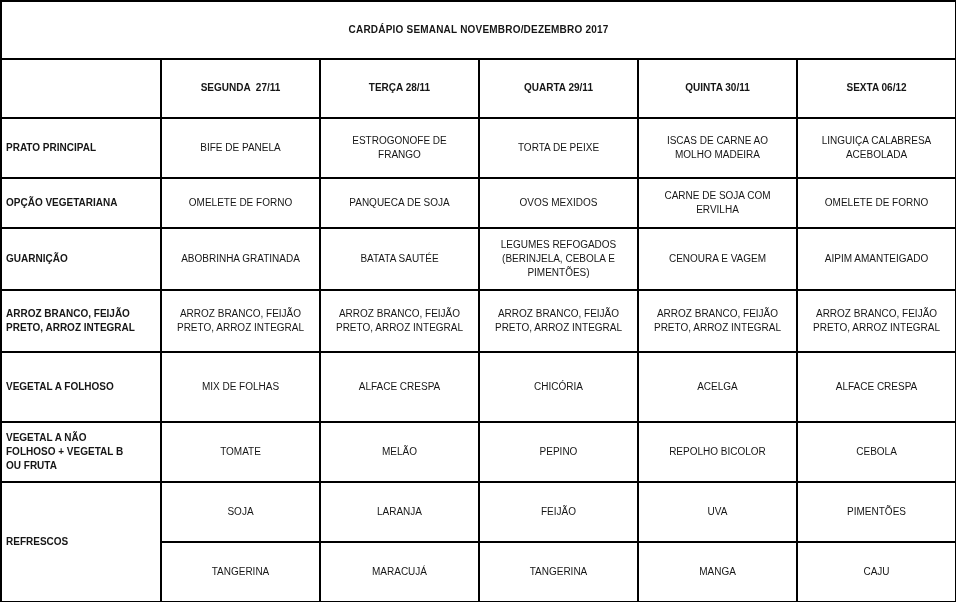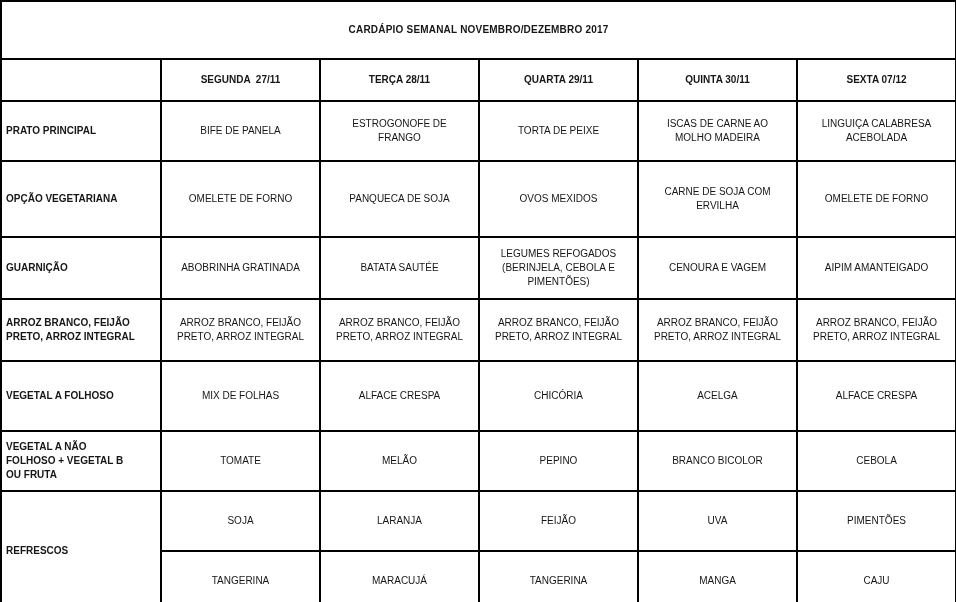--- a/index.html
+++ b/index.html
@@ -61,42 +61,42 @@
       <col style="width:159px">
       <col style="width:159px">
       <col style="width:159px">
     </colgroup>
 
     <tbody>
         <tr style="height:58px">
       <td class="title-cell" colspan="6">CARDÁPIO SEMANAL NOVEMBRO/DEZEMBRO 2017</td>
     </tr>
 
-    <tr style="height:42px">
+    <tr style="height:59px">
       <th class="category-label"></th>
       <th class="day-header">SEGUNDA  27/11</th>
       <th class="day-header">TERÇA 28/11</th>
       <th class="day-header">QUARTA 29/11</th>
       <th class="day-header">QUINTA 30/11</th>
-      <th class="day-header">SEXTA 07/12</th>
+      <th class="day-header">SEXTA 06/12</th>
     </tr>
 
     <tr style="height:60px">
       <th class="category-label">PRATO PRINCIPAL</th>
       <td class="menu-cell">BIFE DE PANELA</td>
       <td class="menu-cell">ESTROGONOFE DE
 FRANGO</td>
       <td class="menu-cell">TORTA DE PEIXE</td>
       <td class="menu-cell">ISCAS DE CARNE AO
 MOLHO MADEIRA</td>
       <td class="menu-cell">LINGUIÇA CALABRESA
 ACEBOLADA</td>
     </tr>
 
-    <tr style="height:76px">
+    <tr style="height:50px">
       <th class="category-label">OPÇÃO VEGETARIANA</th>
       <td class="menu-cell">OMELETE DE FORNO</td>
       <td class="menu-cell">PANQUECA DE SOJA</td>
       <td class="menu-cell">OVOS MEXIDOS</td>
       <td class="menu-cell">CARNE DE SOJA COM
 ERVILHA</td>
       <td class="menu-cell">OMELETE DE FORNO</td>
     </tr>
 
     <tr style="height:62px">
@@ -134,21 +134,21 @@
       <td class="menu-cell">ALFACE CRESPA</td>
     </tr>
 
     <tr style="height:60px">
       <th class="category-label">VEGETAL A NÃO
 FOLHOSO + VEGETAL B
 OU FRUTA</th>
       <td class="menu-cell">TOMATE</td>
       <td class="menu-cell">MELÃO</td>
       <td class="menu-cell">PEPINO</td>
-      <td class="menu-cell">BRANCO BICOLOR</td>
+      <td class="menu-cell">REPOLHO BICOLOR</td>
       <td class="menu-cell">CEBOLA</td>
     </tr>
 
     <tr style="height:60px">
       <th class="category-label" rowspan="2">REFRESCOS</th>
       <td class="menu-cell">SOJA</td>
       <td class="menu-cell">LARANJA</td>
       <td class="menu-cell">FEIJÃO</td>
       <td class="menu-cell">UVA</td>
       <td class="menu-cell">PIMENTÕES</td>

